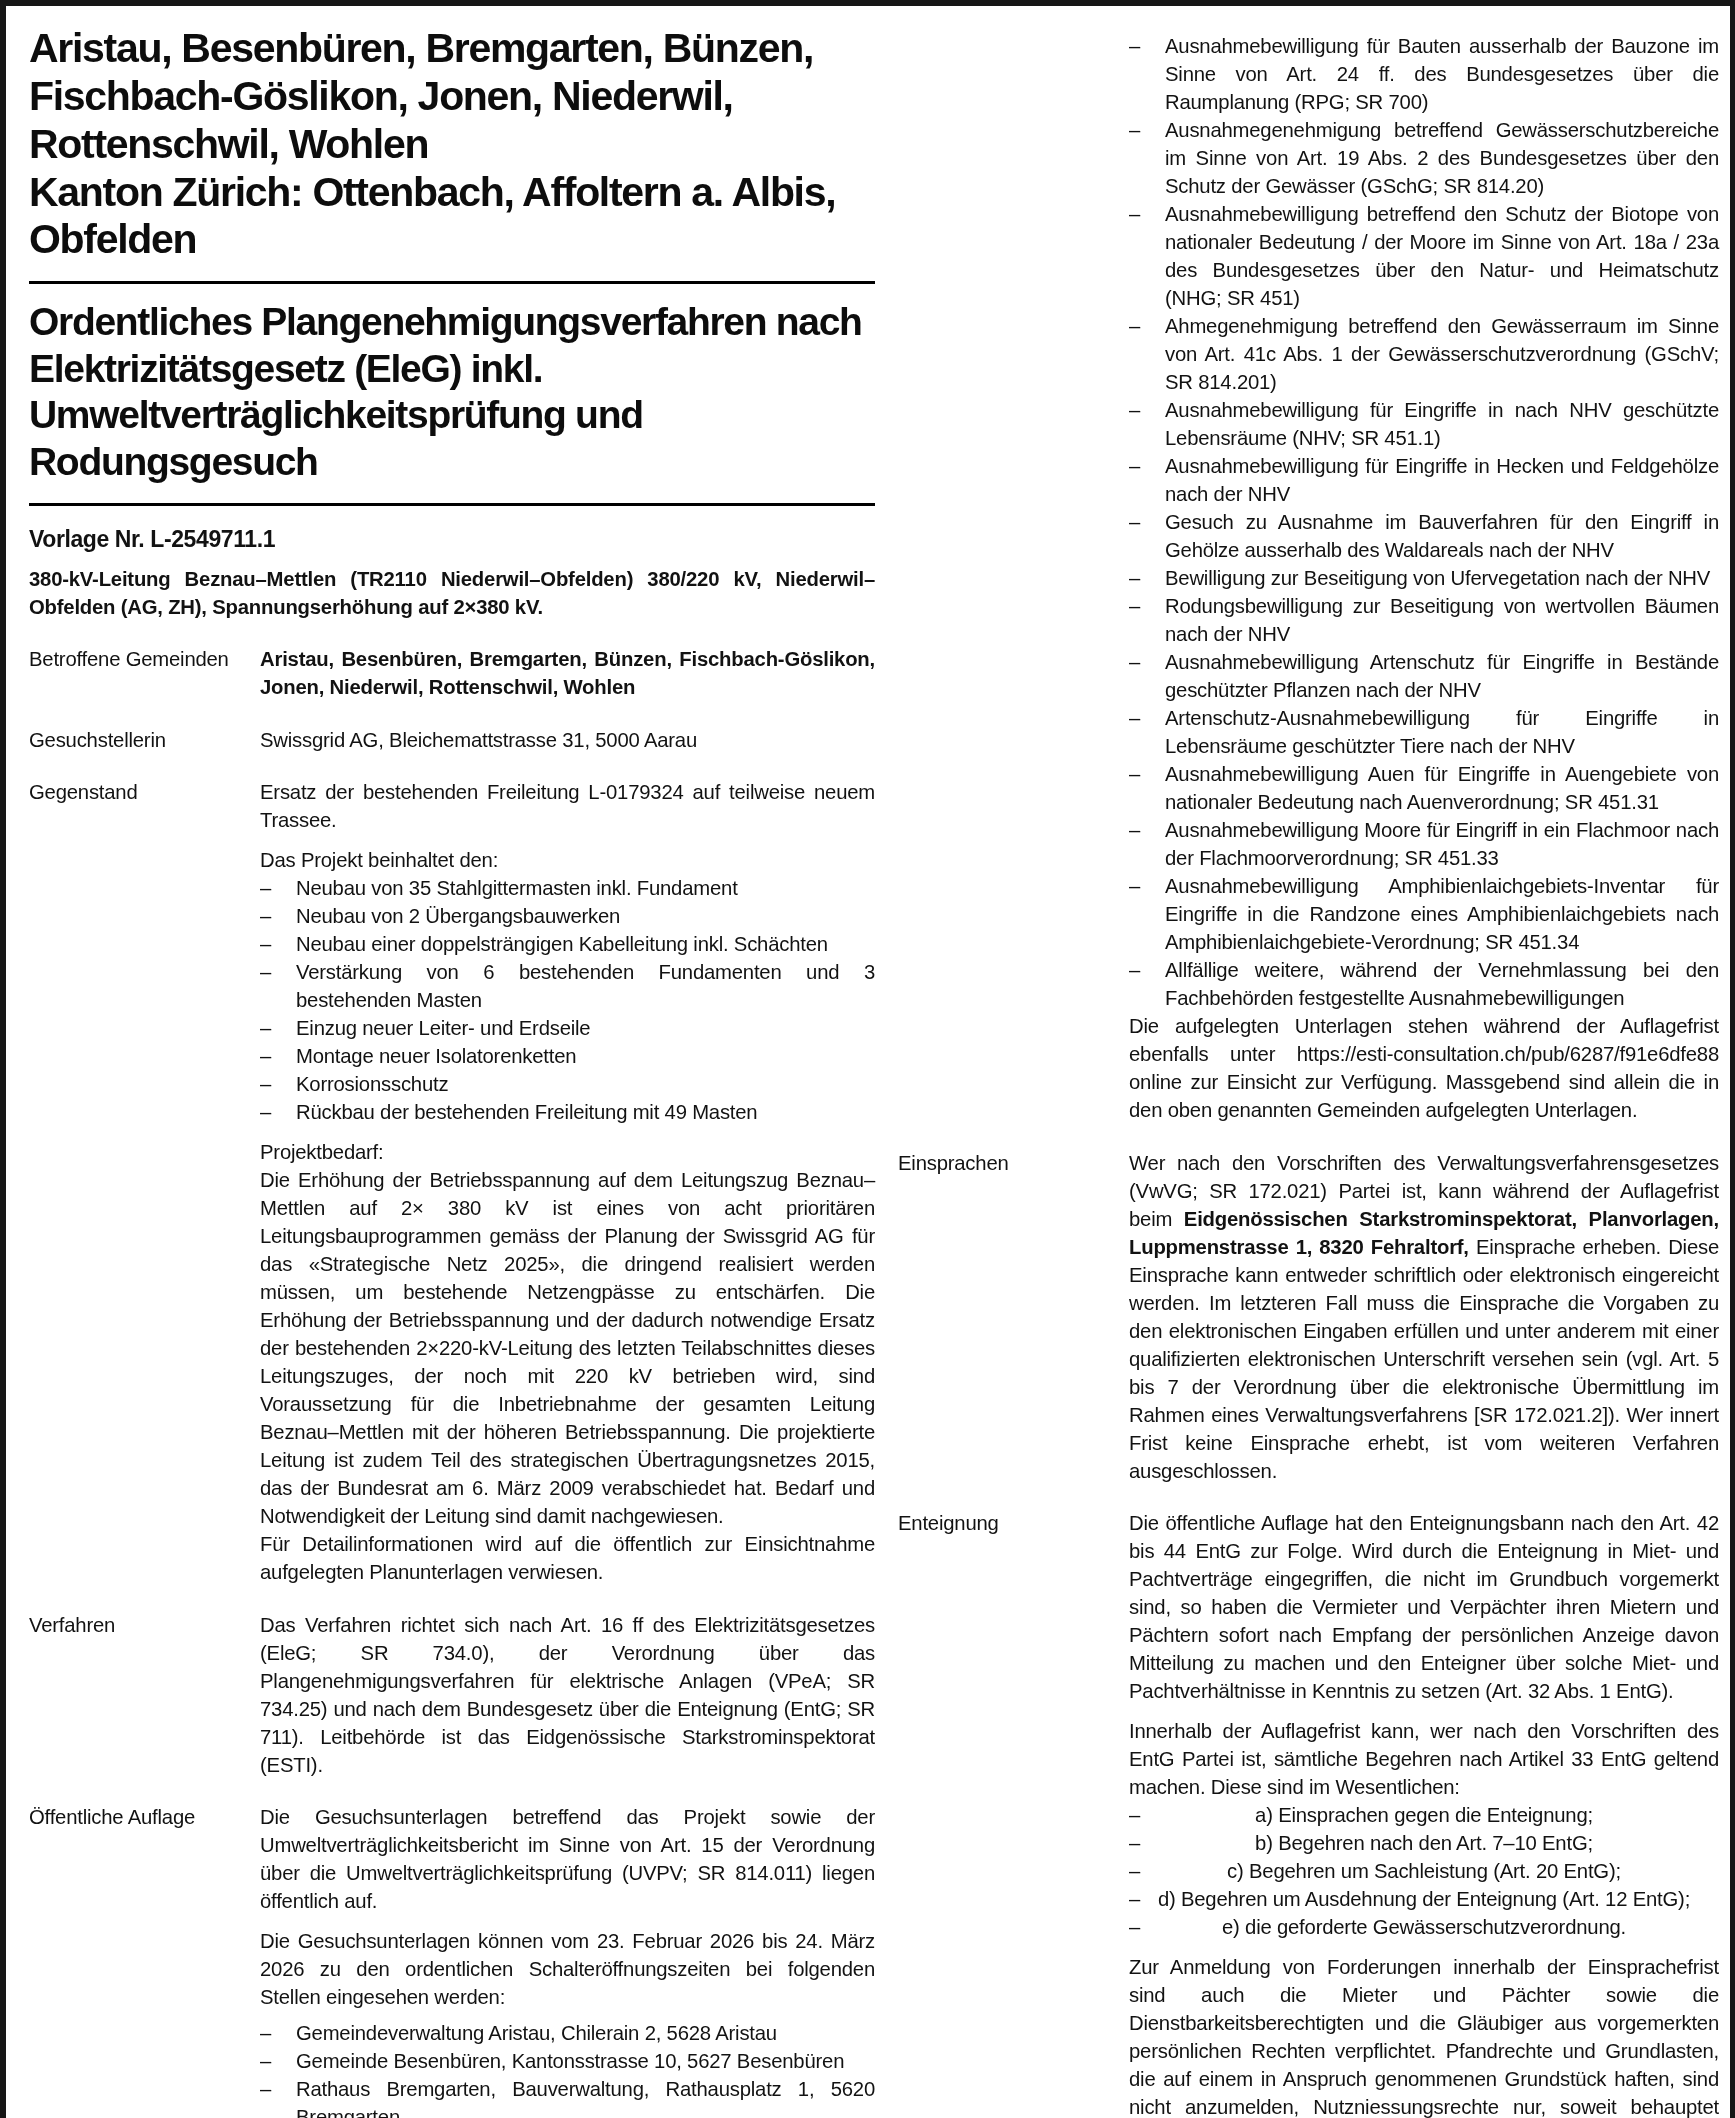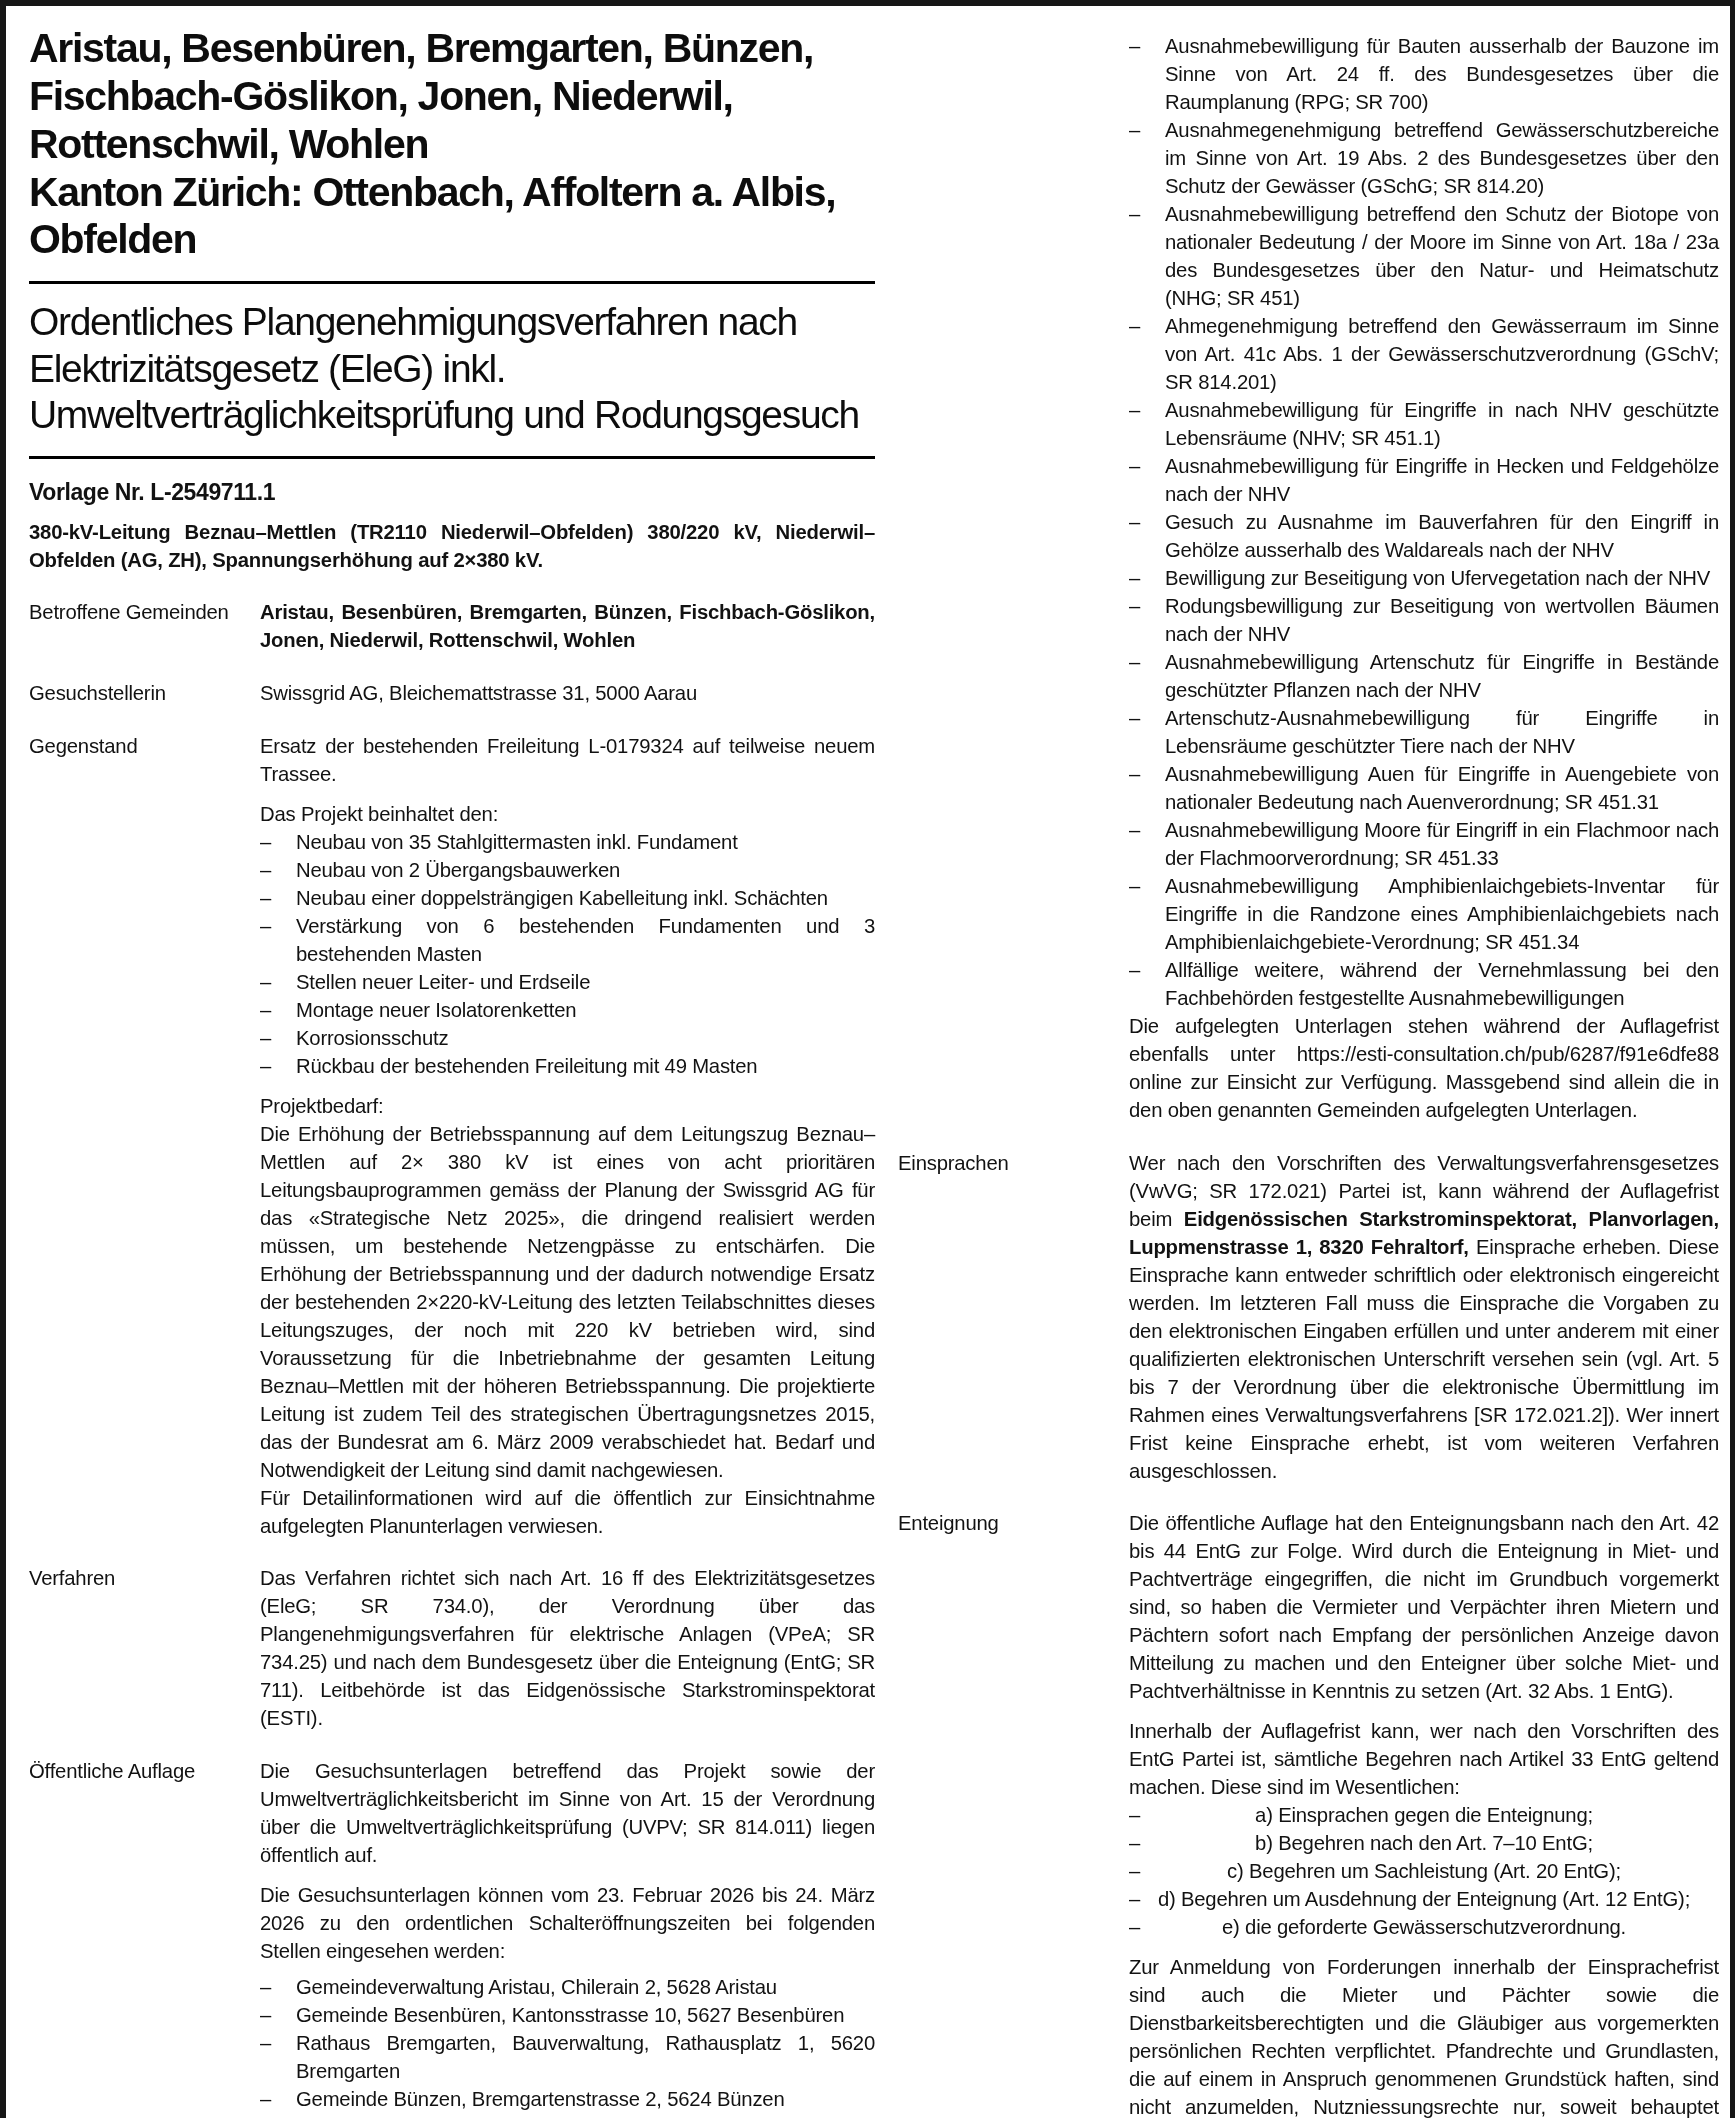--- a/index.html
+++ b/index.html
@@ -15,21 +15,21 @@
   }
   .col-left  { position:absolute; left:23px;  top:18.6px;  width:846px; }
   .col-right { position:absolute; left:892px; top:26px; width:821px; }
 
   .h-title {
     font-size:41px; font-weight:700; line-height:1.17;
     letter-spacing:-1.3px; color:#0d0d0d;
   }
   .rule { border:0; border-top:3px solid #000; margin:17px 0 14.4px 0; }
   .h-sub {
-    font-size:39px; font-weight:400; line-height:1.2;
+    font-size:39px; font-weight:700; line-height:1.2;
     letter-spacing:-1.3px; color:#0d0d0d;
   }
   .case-no { font-size:23px; font-weight:700; margin-top:19.5px; letter-spacing:-0.4px; }
 
   .body-txt, .row-body, .row-label {
     font-size:20.3px; line-height:28px; letter-spacing:-0.2px;
   }
   .intro { margin-top:12px; text-align:justify;font-weight:bold; }
 
   .row { display:flex; margin-top:24.6px; }
@@ -83,21 +83,21 @@
     <div class="row">
       <div class="row-label">Gegenstand</div>
       <div class="row-body">
         <p>Ersatz der bestehenden Freileitung L-0179324 auf teilweise neuem Trassee.</p>
         <p style="margin-bottom:0">Das Projekt beinhaltet den:</p>
         <div class="dash-list">
             <div>Neubau von 35 Stahlgittermasten inkl. Fundament</div>
             <div>Neubau von 2 Übergangsbauwerken</div>
             <div>Neubau einer doppelsträngigen Kabelleitung inkl. Schächten</div>
             <div>Verstärkung von 6 bestehenden Fundamenten und 3 bestehenden Masten</div>
-            <div>Stellen neuer Leiter- und Erdseile</div>
+            <div>Einzug neuer Leiter- und Erdseile</div>
             <div>Montage neuer Isolatorenketten</div>
             <div>Korrosionsschutz</div>
             <div>Rückbau der bestehenden Freileitung mit 49 Masten</div>
           </div>
         <p style="margin:12px 0 0 0">Projektbedarf:</p>
         <p style="margin:0">Die Erhöhung der Betriebsspannung auf dem Leitungszug Beznau–Mettlen auf 2× 380 kV ist eines von acht prioritären Leitungsbauprogrammen gemäss der Planung der Swissgrid AG für das «Strategische Netz 2025», die dringend realisiert werden müssen, um bestehende Netzengpässe zu entschärfen. Die Erhöhung der Betriebsspannung und der dadurch notwendige Ersatz der bestehenden 2×220-kV-Leitung des letzten Teilabschnittes dieses Leitungszuges, der noch mit 220 kV betrieben wird, sind Voraussetzung für die Inbetriebnahme der gesamten Leitung Beznau–Mettlen mit der höheren Betriebsspannung. Die projektierte Leitung ist zudem Teil des strategischen Übertragungsnetzes 2015, das der Bundesrat am 6. März 2009 verabschiedet hat. Bedarf und Notwendigkeit der Leitung sind damit nachgewiesen.</p>
         <p style="margin:0">Für Detailinformationen wird auf die öffentlich zur Einsichtnahme aufgelegten Planunterlagen verwiesen.</p>
       </div>
     </div>
 

